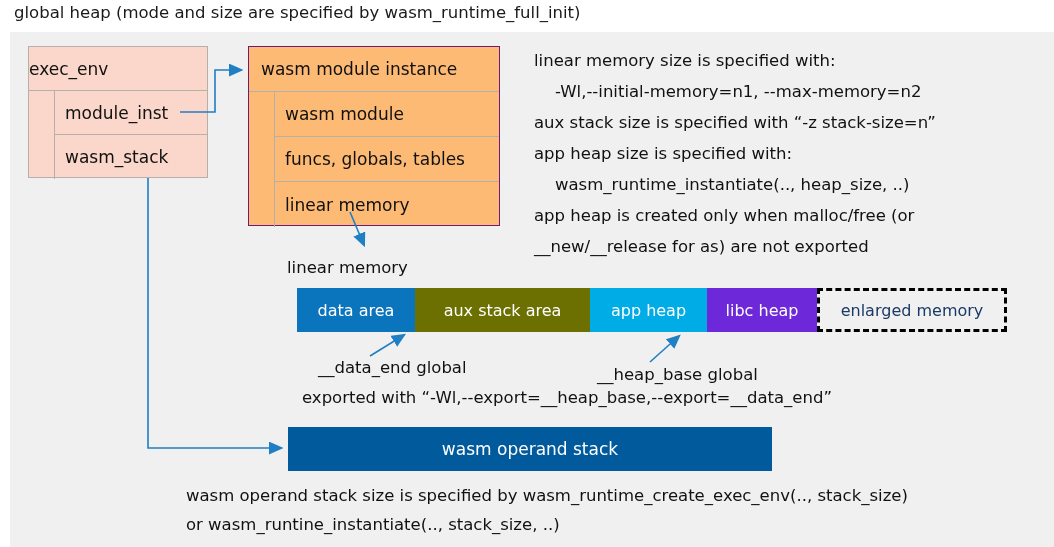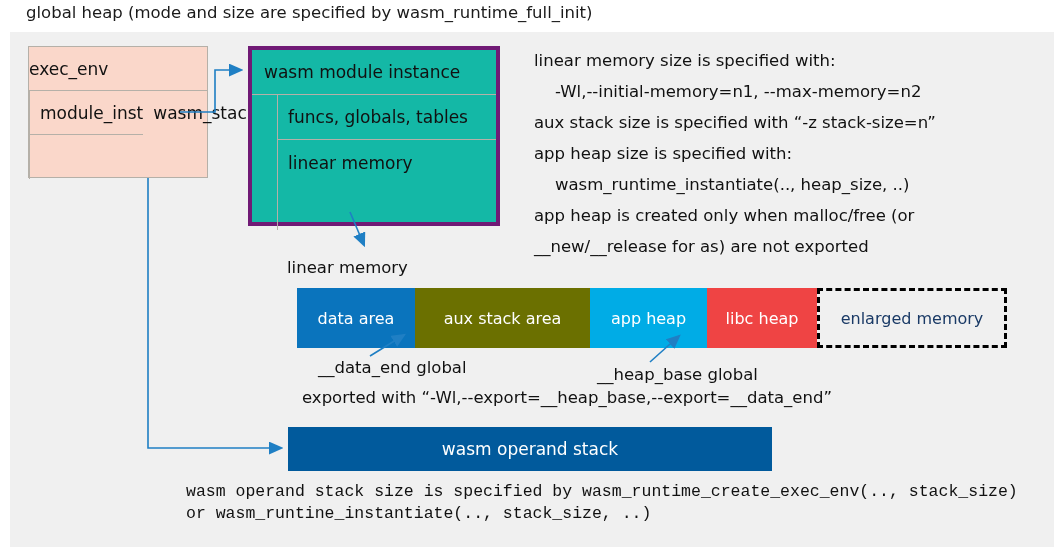--- a/index.html
+++ b/index.html
@@ -5,21 +5,21 @@
   html,body{margin:0;padding:0;}
   body{
     width:1054px;height:547px;
     background:#ffffff;
     font-family:"DejaVu Sans","Liberation Sans",sans-serif;
     overflow:hidden;
   }
   #root{position:relative;width:1054px;height:547px;}
 
   .title{
-    position:absolute;left:26px;top:3px;
+    position:absolute;left:14px;top:3px;
     font-size:16.5px;color:#1a1a1a;white-space:nowrap;
   }
 
   .panel{
     position:absolute;left:10px;top:32px;width:1044px;height:515px;
     background:#f0f0f0;
   }
 
   
   .box{position:absolute;box-sizing:border-box;}
@@ -32,30 +32,30 @@
     box-sizing:border-box;height:44px;width:100%;
     border-bottom:1px solid #b5b0a8;
     display:flex;align-items:center;padding-left:0;
     font-size:17px;color:#111;
   }
   .execenv .indent{
     box-sizing:border-box;position:absolute;left:0;top:44px;
     width:100%;height:88px;display:flex;
   }
   .execenv .gutter{width:26px;border-right:1px solid #b5b0a8;box-sizing:border-box;}
-  .execenv .rows{flex:1;display:flex;}
+  .execenv .rows{flex:1;display:flex;flex-direction:column;}
   .execenv .row{
     box-sizing:border-box;height:44px;display:flex;align-items:center;
     padding-left:10px;font-size:17px;color:#111;
   }
   .execenv .row.sep{border-bottom:1px solid #b5b0a8;}
 
   .modinst{
     left:248px;top:46px;width:252px;height:180px;
-    background:#14b8a6;border:4px solid #701a75;
+    background:#fdba74;border:1px solid #701a75;
   }
   .modinst .hdr{
     box-sizing:border-box;height:45px;width:100%;
     border-bottom:1px solid #b5b0a8;
     display:flex;align-items:center;padding-left:12px;
     font-size:17px;color:#111;
   }
   .modinst .indent{
     box-sizing:border-box;position:absolute;left:0;top:45px;
     width:100%;height:135px;display:flex;
@@ -74,21 +74,21 @@
     font-size:16.5px;line-height:31px;color:#111;
     white-space:pre;
   }
 
   
   .lm-label{
     position:absolute;left:287px;top:258px;
     font-size:16.5px;color:#111;
   }
   .lmbar{
-    position:absolute;left:289px;top:288px;height:60px;
+    position:absolute;left:289px;top:288px;height:44px;
     display:flex;align-items:stretch;padding-left:8px;
   }
   .seg{
     display:flex;align-items:center;justify-content:center;
     color:#ffffff;font-size:16px;box-sizing:border-box;
     white-space:nowrap;
   }
   .seg.enlarged{
     background:#f0f0f0;color:#1a3a66;
     border:3px dashed #000000;
@@ -101,21 +101,21 @@
   .ann-exported{left:302px;top:388px;}
 
   
   .opstack{
     position:absolute;left:288px;top:427px;width:484px;height:44px;
     background:#015a9c;color:#fff;font-size:17px;
     display:flex;align-items:center;justify-content:center;
   }
   .bottomnote{
     position:absolute;left:186px;top:481px;width:860px;
-    font-size:16.5px;line-height:22px;color:#111;white-space:pre;font-family:Liberation Mono, monospace;
+    font-size:16.5px;line-height:29px;color:#111;white-space:pre;
   }
 
   svg.arrows{position:absolute;left:0;top:0;width:1054px;height:547px;pointer-events:none;}
 </style>
 </head>
 <body>
 
 <div id="root">
 
   <div class="title">global heap (mode and size are specified by wasm_runtime_full_init)</div>
@@ -131,40 +131,41 @@
         <div class="row">wasm_stack</div>
       </div>
     </div>
   </div>
 
   <div class="box modinst">
     <div class="hdr">wasm module instance</div>
     <div class="indent">
       <div class="gutter"></div>
       <div class="rows">
+        <div class="row sep">wasm module</div>
         <div class="row sep">funcs, globals, tables</div>
         <div class="row">linear memory</div>
       </div>
     </div>
   </div>
 
   <div class="note">linear memory size is specified with:
     -Wl,--initial-memory=n1, --max-memory=n2
 aux stack size is specified with “-z stack-size=n”
 app heap size is specified with:
     wasm_runtime_instantiate(.., heap_size, ..)
 app heap is created only when malloc/free (or
 __new/__release for as) are not exported</div>
 
   <div class="lm-label">linear memory</div>
   <div class="lmbar">
       <div class="seg" style="width: 118px; background: rgb(10, 116, 189);">data area</div>
       <div class="seg" style="width: 175px; background: rgb(107, 112, 0);">aux stack area</div>
       <div class="seg" style="width: 117px; background: rgb(0, 172, 230);">app heap</div>
-      <div class="seg" style="width: 110px; background: #ef4444;">libc heap</div>
+      <div class="seg" style="width: 110px; background: #6d28d9;">libc heap</div>
       <div class="seg enlarged" style="width: 190px;">enlarged memory</div>
     </div>
 
   <div class="ann ann-dataend">__data_end global</div>
   <div class="ann ann-exported">exported with “-Wl,--export=__heap_base,--export=__data_end”</div>
   <div class="ann ann-heapbase">__heap_base global</div>
 
   <div class="opstack">wasm operand stack</div>
   <div class="bottomnote">wasm operand stack size is specified by wasm_runtime_create_exec_env(.., stack_size)
 or wasm_runtine_instantiate(.., stack_size, ..)</div>

